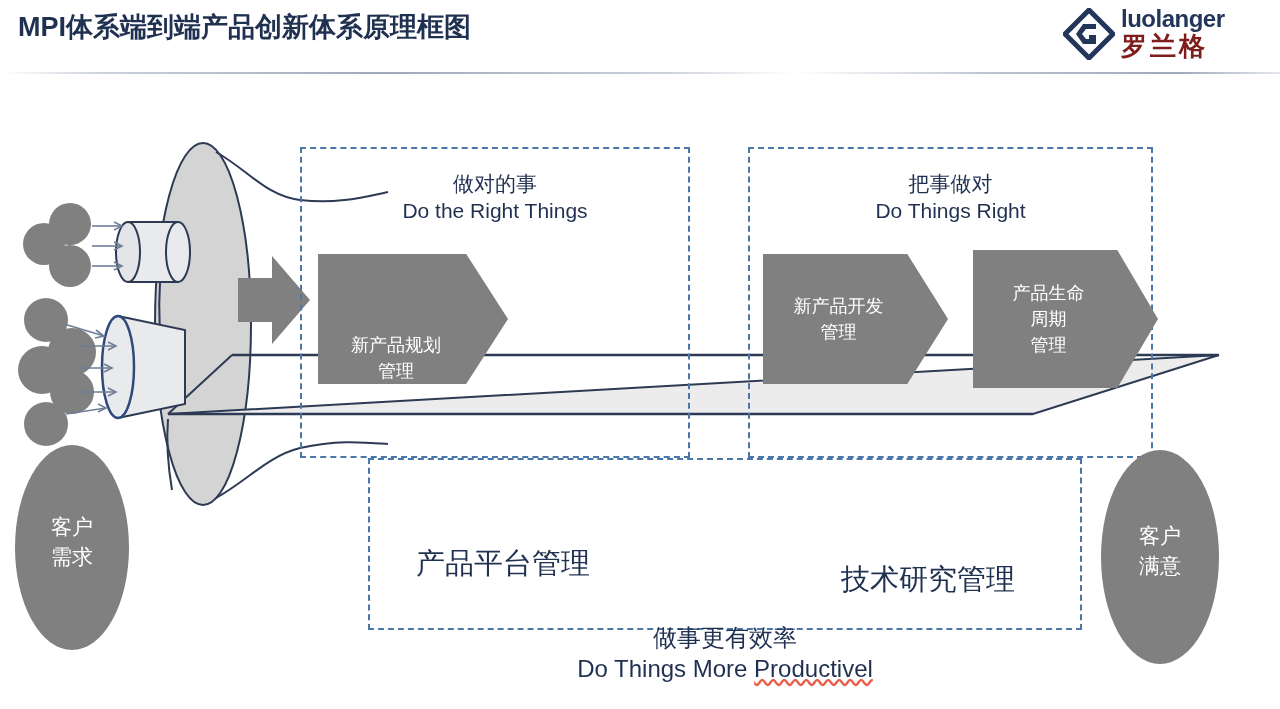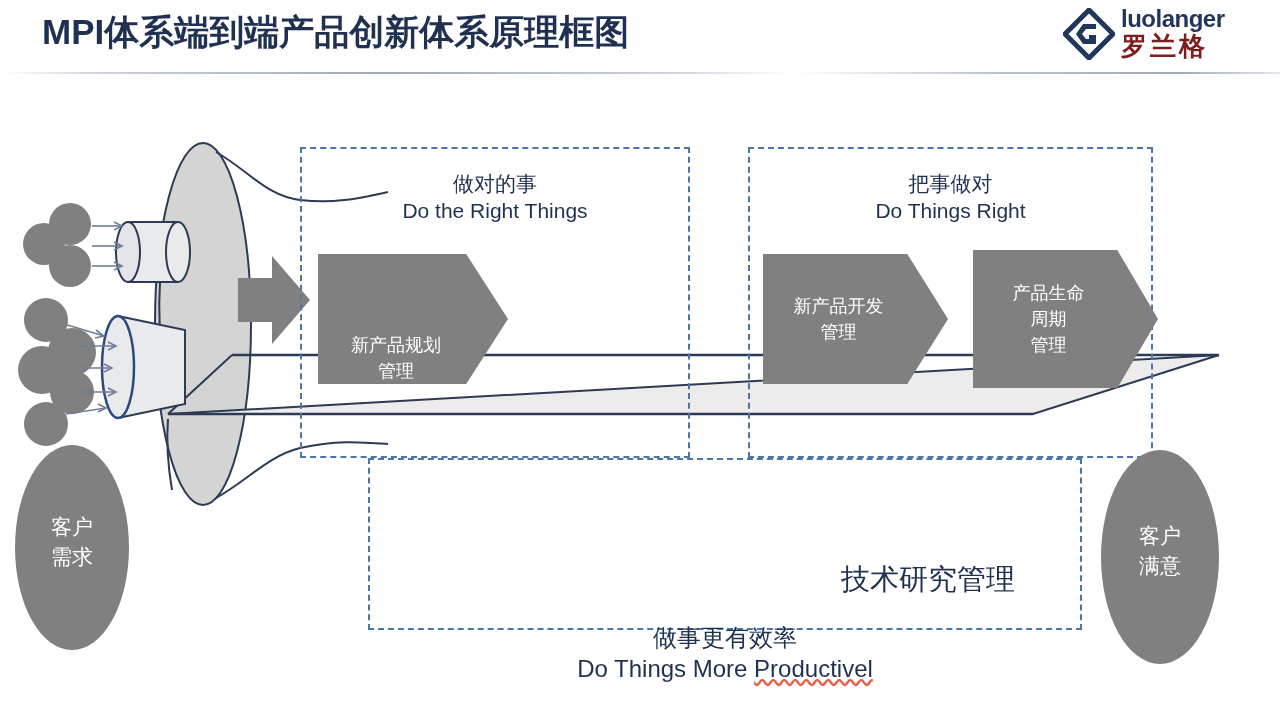--- a/index.html
+++ b/index.html
@@ -20,26 +20,25 @@
   #header {
     position: absolute;
     left: 0; top: 0;
     width: 1280px;
     height: 74px;
   }
   #page-title {
     position: absolute;
     left: 18px;
     top: 9px;
-    font-size: 35px;
+    font-size: 27px;
     font-weight: bold;
     color: #1f3050;
     letter-spacing: 0px;
     white-space: nowrap;
-    margin-left: 24px;
   }
   #header-rule {
     position: absolute;
     left: 0;
     top: 72px;
     width: 1280px;
     height: 2px;
     background: linear-gradient(to right, #ffffff 0%, #c3c9d4 8%, #8f99ae 30%, #c3c9d4 52%, #ffffff 62%, #aeb6c6 78%, #8f99ae 92%, #dfe3ea 100%);
     opacity: .85;
   }
@@ -296,20 +295,21 @@
   </div>
 
   <div class="chevron chev-body" id="chev-4">
     <div>
       <div>产品生命</div>
       <div>周期</div>
       <div>管理</div>
     </div>
   </div>
 
+  <div class="platform-label" id="label-platform">产品平台管理</div>
   <div class="platform-label" id="label-technology">技术研究管理</div>
 
   <div id="caption-bottom">
     <div class="caption-cn">做事更有效率</div>
     <div class="caption-en"><span>Do Things  More </span><span class="spellerror">Productivel</span></div>
   </div>
 
   <div class="endpoint-ellipse" id="ellipse-demand">
     <div class="ep-text">
       <div>客户</div>

